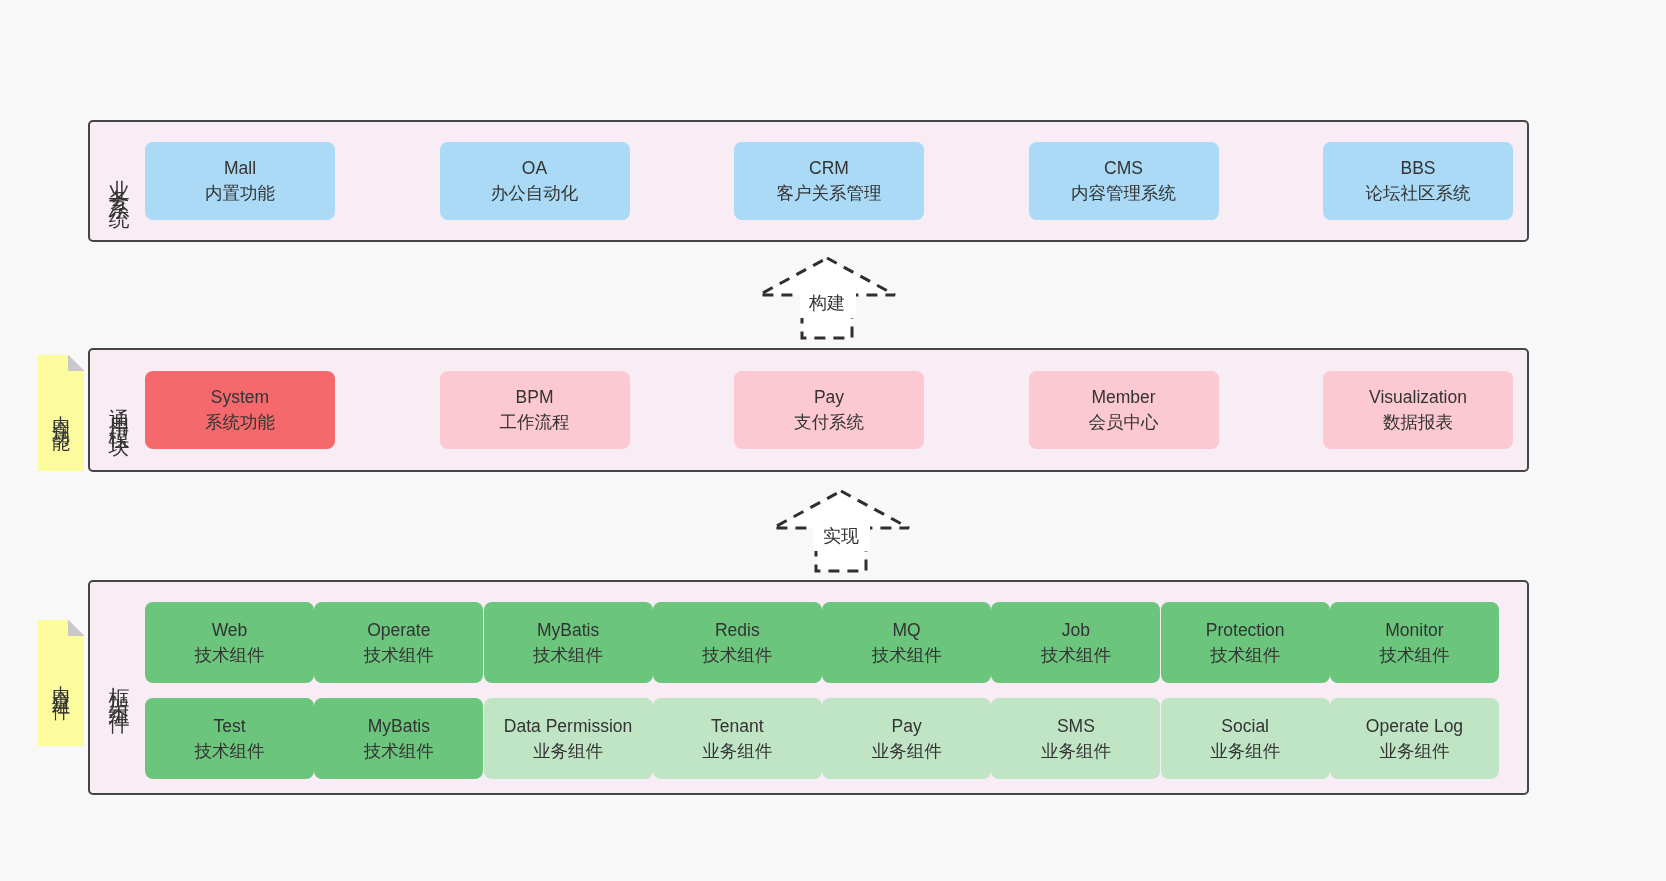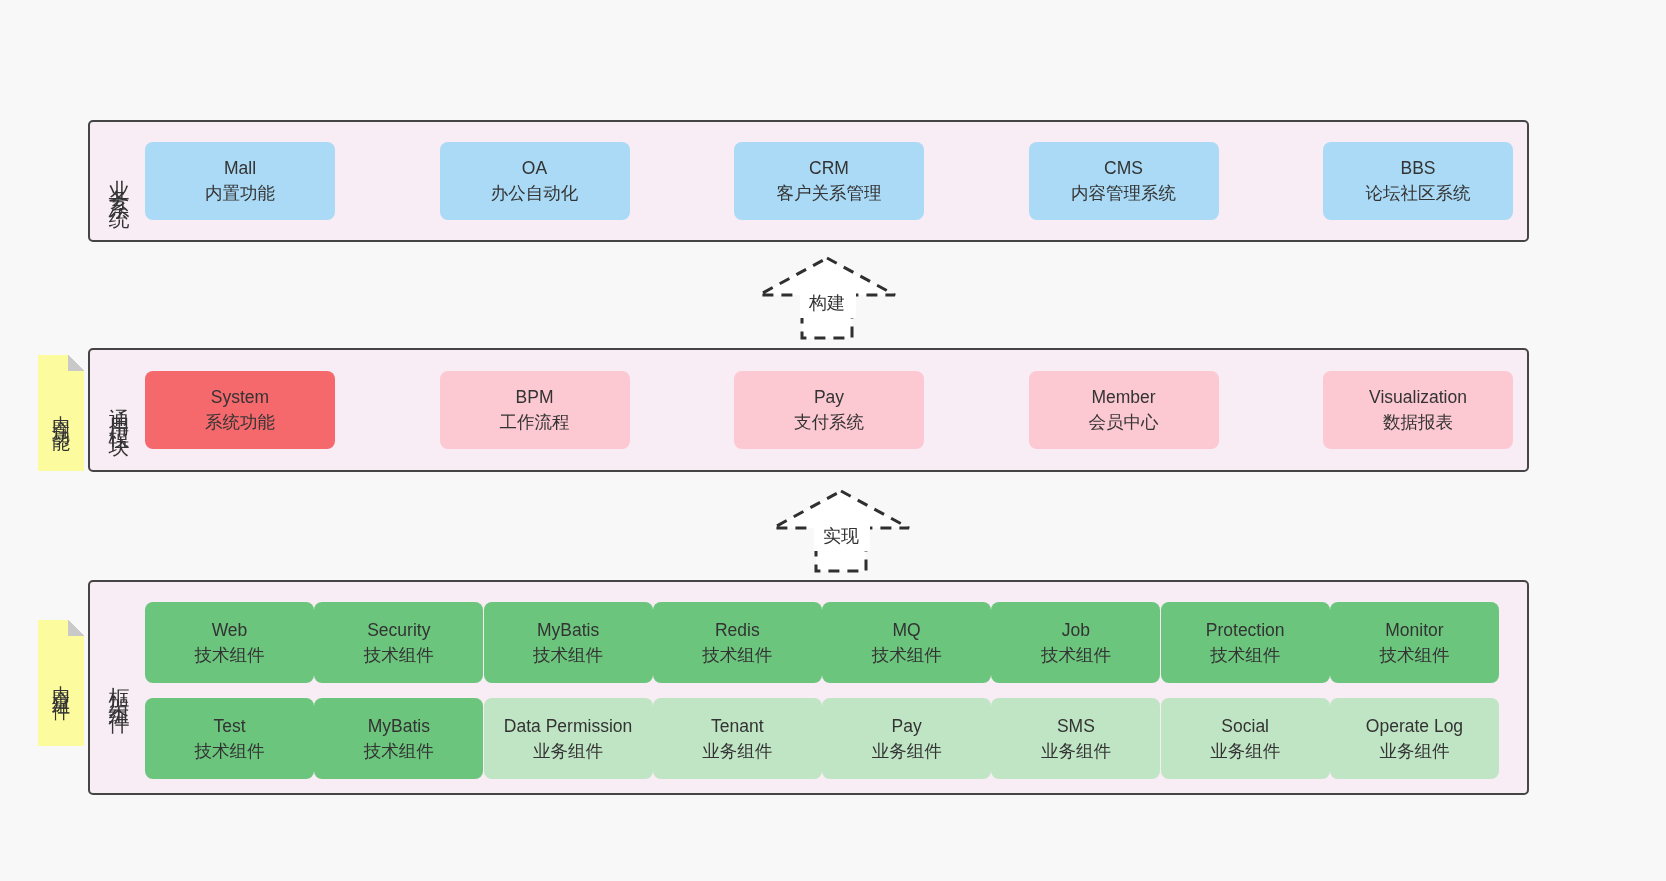--- a/index.html
+++ b/index.html
@@ -140,21 +140,21 @@
 <div class="note note-2">内置组件</div>
 <section class="layer layer-bottom">
   <div class="vlabel">框架组件</div>
   <div class="boxes">
     <div class="brow">
       <div class="box v-green">
         <div>Web</div>
         <div>技术组件</div>
       </div>
       <div class="box v-green">
-        <div>Security</div>
+        <div>Operate</div>
         <div>技术组件</div>
       </div>
       <div class="box v-green">
         <div>MyBatis</div>
         <div>技术组件</div>
       </div>
       <div class="box v-green">
         <div>Redis</div>
         <div>技术组件</div>
       </div>

